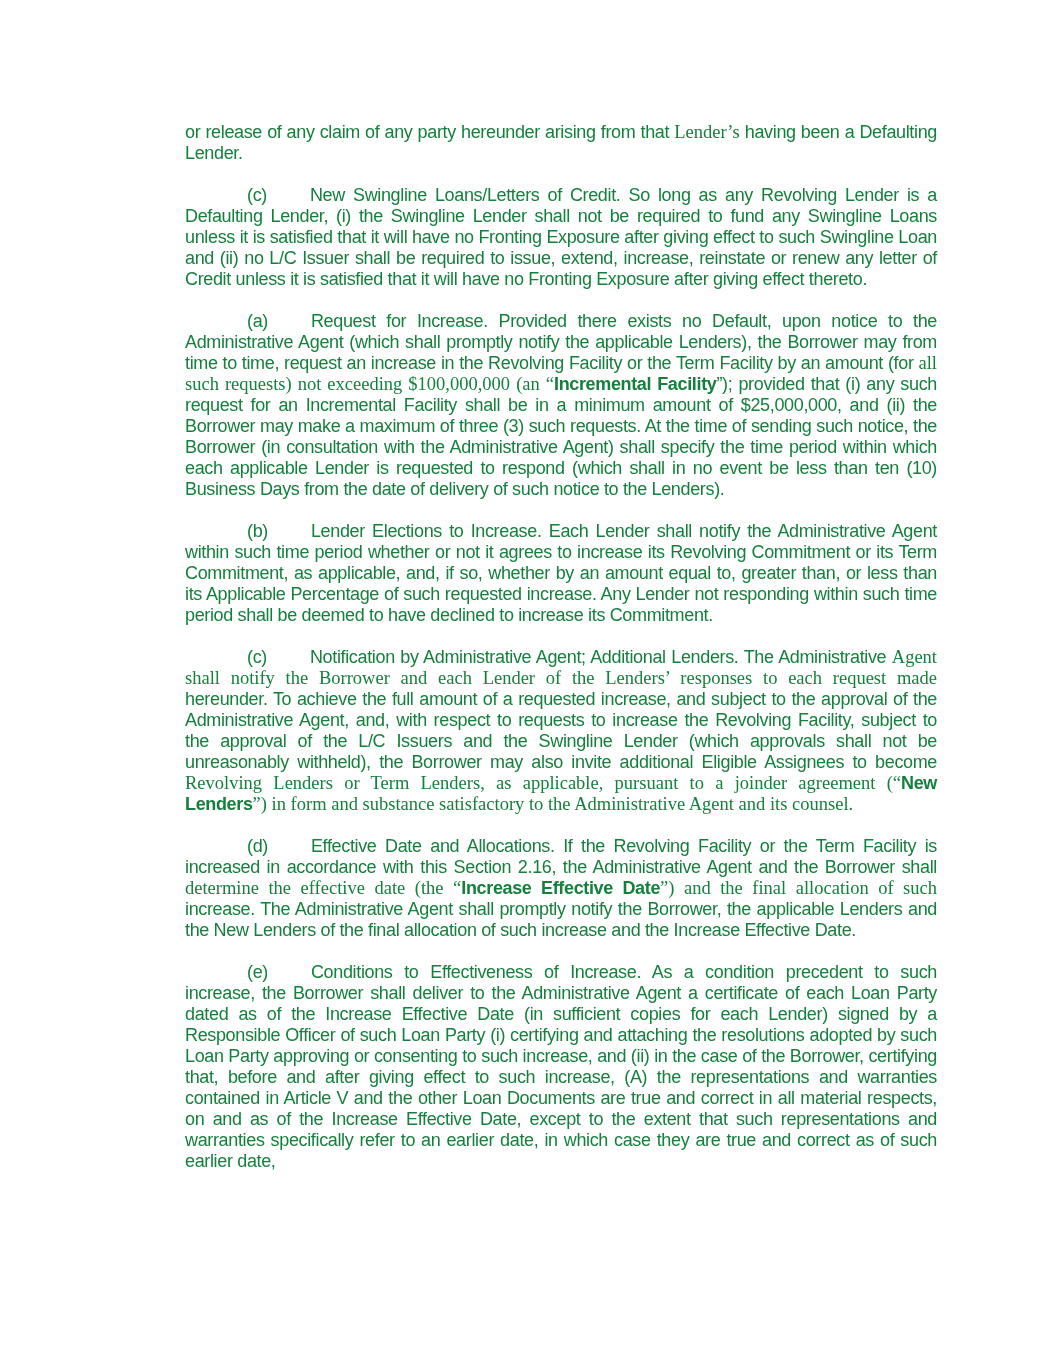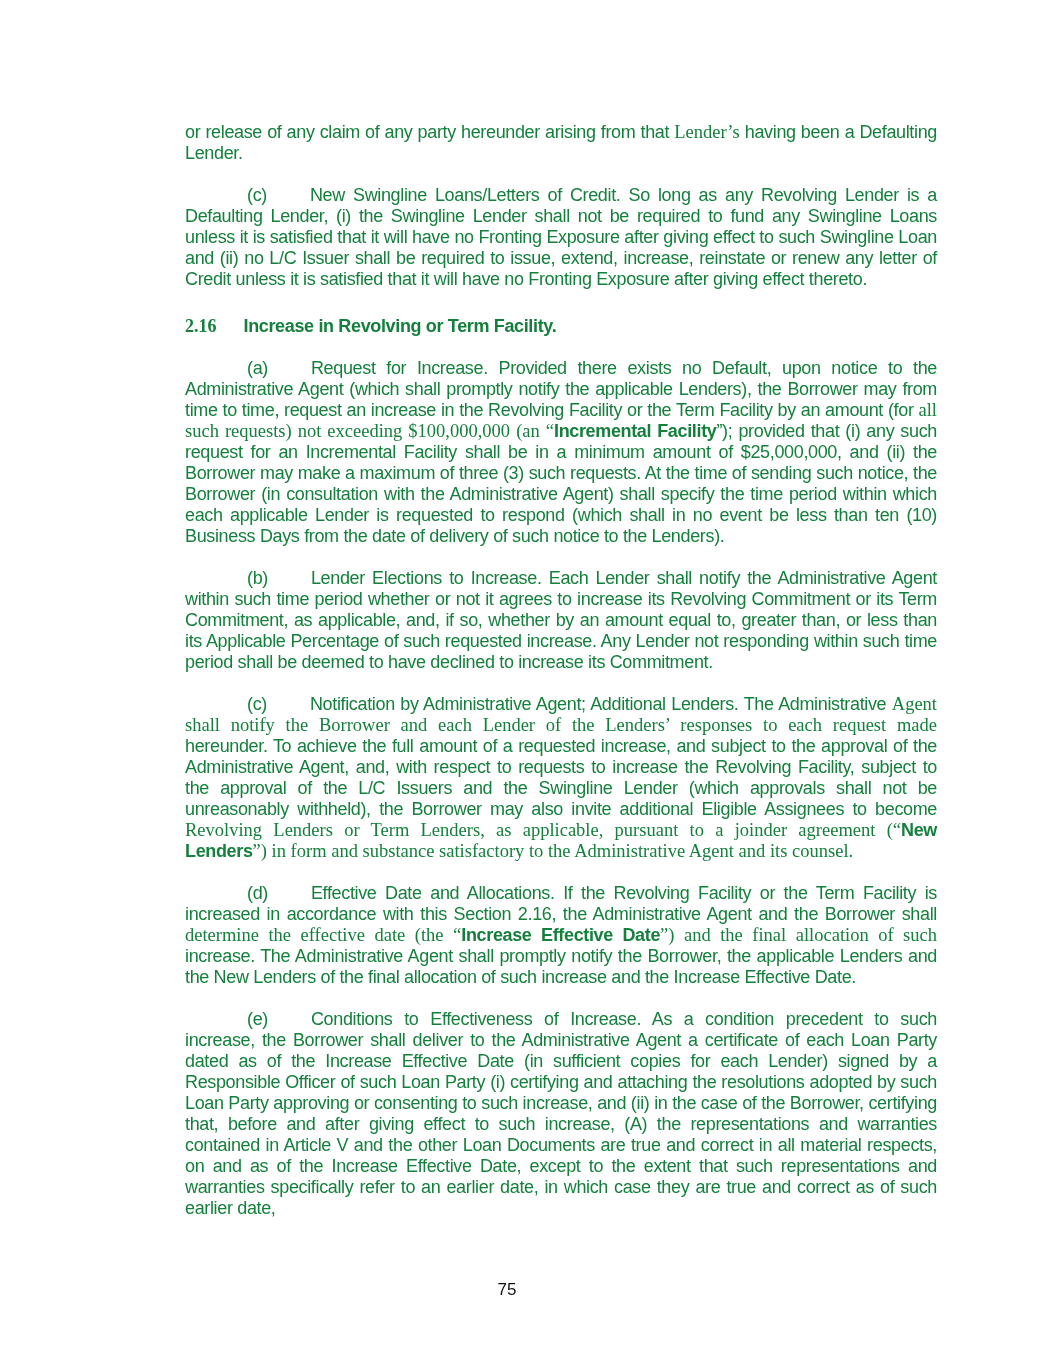--- a/index.html
+++ b/index.html
@@ -64,21 +64,19 @@
     color: #111111;
   }
 </style>
 </head>
 <body>
 
 <div class="page">
   <div class="content">
       <p class="para"><span class="">or release of any claim of any party hereunder arising from that </span><span class="serif">Lender’s</span><span class=""> having been a Defaulting Lender.</span></p>
       <p class="para"><span class="spacer" style="width: 62px;"></span><span class="">(c)</span><span class="spacer" style="width: 43px;"></span><span class="u">New Swingline Loans/Letters of Credit</span><span class="">. So long as any Revolving Lender is a Defaulting Lender, (i) the Swingline Lender shall not be required to fund any Swingline Loans unless it is satisfied that it will have no Fronting Exposure after giving effect to such Swingline Loan and (ii) no L/C Issuer shall be required to issue, extend, increase, reinstate or renew any letter of Credit unless it is satisfied that it will have no Fronting Exposure after giving effect thereto.</span></p>
-      <p class="para heading"><span class="b serifb">2.16</span><span class="spacer" style="width: 27px;"></span><span class="u b">Increase in Revolving or Term Facility</span><span class="b">.</span></p>
       <p class="para"><span class="spacer" style="width: 62px;"></span><span class="">(a)</span><span class="spacer" style="width: 43px;"></span><span class="u">Request for Increase</span><span class="">. Provided there exists no Default, upon notice to the Administrative Agent (which shall promptly notify the applicable Lenders), the Borrower may from time to time, request an increase in the Revolving Facility or the Term Facility by an amount (for </span><span class="serif">all such requests) not exceeding $100,000,000 (an “</span><span class="u b">Incremental Facility</span><span class="">”); provided that (i) any such request for an Incremental Facility shall be in a minimum amount of $25,000,000, and (ii) the Borrower may make a maximum of three (3) such requests. At the time of sending such notice, the Borrower (in consultation with the Administrative Agent) shall specify the time period within which each applicable Lender is requested to respond (which shall in no event be less than ten (10) Business Days from the date of delivery of such notice to the Lenders).</span></p>
       <p class="para"><span class="spacer" style="width: 62px;"></span><span class="">(b)</span><span class="spacer" style="width: 43px;"></span><span class="u">Lender Elections to Increase</span><span class="">. Each Lender shall notify the Administrative Agent within such time period whether or not it agrees to increase its Revolving Commitment or its Term Commitment, as applicable, and, if so, whether by an amount equal to, greater than, or less than its Applicable Percentage of such requested increase. Any Lender not responding within such time period shall be deemed to have declined to increase its Commitment.</span></p>
       <p class="para"><span class="spacer" style="width: 62px;"></span><span class="">(c)</span><span class="spacer" style="width: 43px;"></span><span class="u">Notification by Administrative Agent; Additional Lenders</span><span class="">. The Administrative </span><span class="serif">Agent shall notify the Borrower and each Lender of the Lenders’ responses to each request made </span><span class="">hereunder. To achieve the full amount of a requested increase, and subject to the approval of the Administrative Agent, and, with respect to requests to increase the Revolving Facility, subject to the approval of the L/C Issuers and the Swingline Lender (which approvals shall not be unreasonably withheld), the Borrower may also invite additional Eligible Assignees to become </span><span class="serif">Revolving Lenders or Term Lenders, as applicable, pursuant to a joinder agreement (“</span><span class="u b">New Lenders</span><span class="serif">”) in form and substance satisfactory to the Administrative Agent and its counsel.</span></p>
       <p class="para"><span class="spacer" style="width: 62px;"></span><span class="">(d)</span><span class="spacer" style="width: 43px;"></span><span class="u">Effective Date and Allocations</span><span class="">. If the Revolving Facility or the Term Facility is increased in accordance with this </span><span class="u">Section 2.16</span><span class="">, the Administrative Agent and the Borrower shall </span><span class="serif">determine the effective date (the “</span><span class="u b">Increase Effective Date</span><span class="serif">”) and the final allocation of such </span><span class="">increase. The Administrative Agent shall promptly notify the Borrower, the applicable Lenders and the New Lenders of the final allocation of such increase and the Increase Effective Date.</span></p>
       <p class="para"><span class="spacer" style="width: 62px;"></span><span class="">(e)</span><span class="spacer" style="width: 43px;"></span><span class="u">Conditions to Effectiveness of Increase</span><span class="">. As a condition precedent to such increase, the Borrower shall deliver to the Administrative Agent a certificate of each Loan Party dated as of the Increase Effective Date (in sufficient copies for each Lender) signed by a Responsible Officer of such Loan Party (i) certifying and attaching the resolutions adopted by such Loan Party approving or consenting to such increase, and (ii) in the case of the Borrower, certifying that, before and after giving effect to such increase, (A) the representations and warranties contained in </span><span class="u">Article V</span><span class=""> and the other Loan Documents are true and correct in all material respects, on and as of the Increase Effective Date, except to the extent that such representations and warranties specifically refer to an earlier date, in which case they are true and correct as of such earlier date,</span></p>
     </div>
-  <div class="footer">75</div>
 </div>
 
 </body></html>

